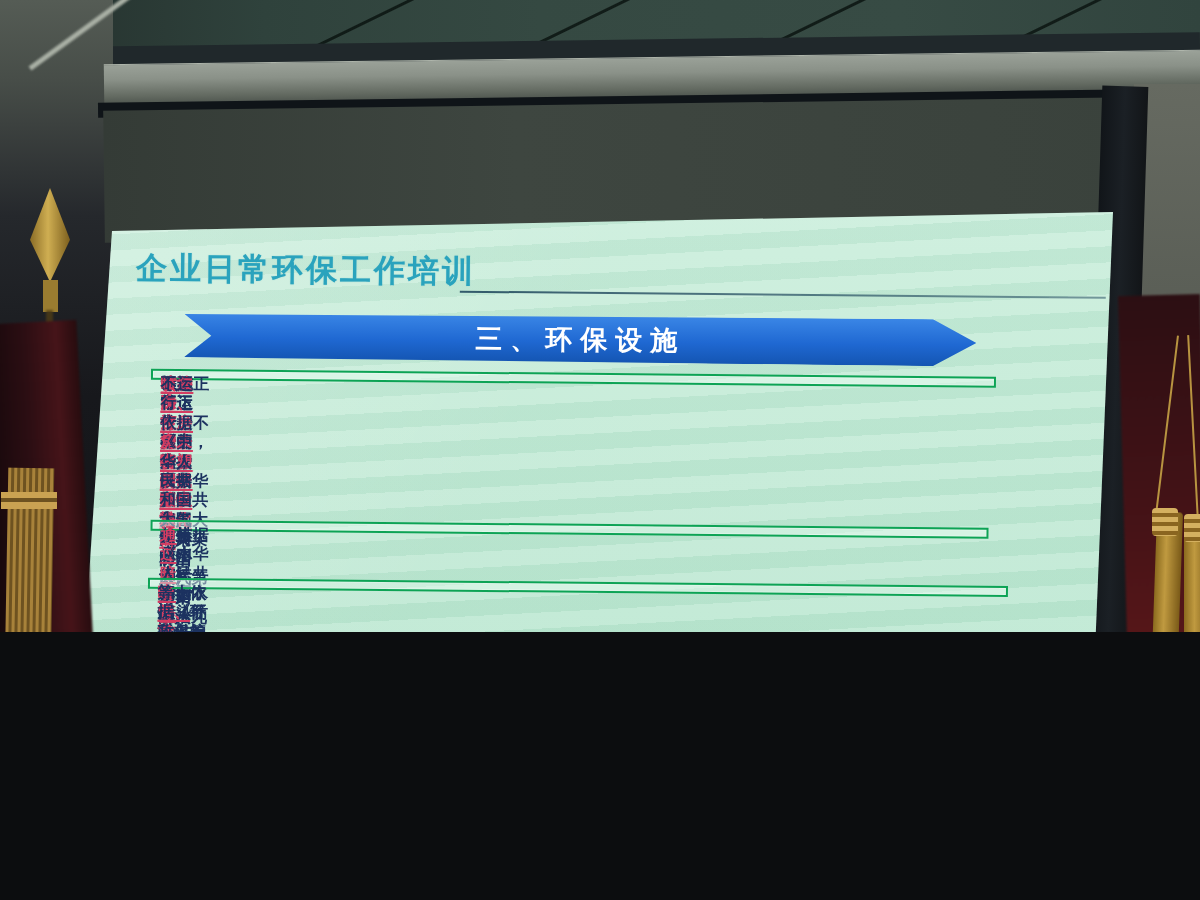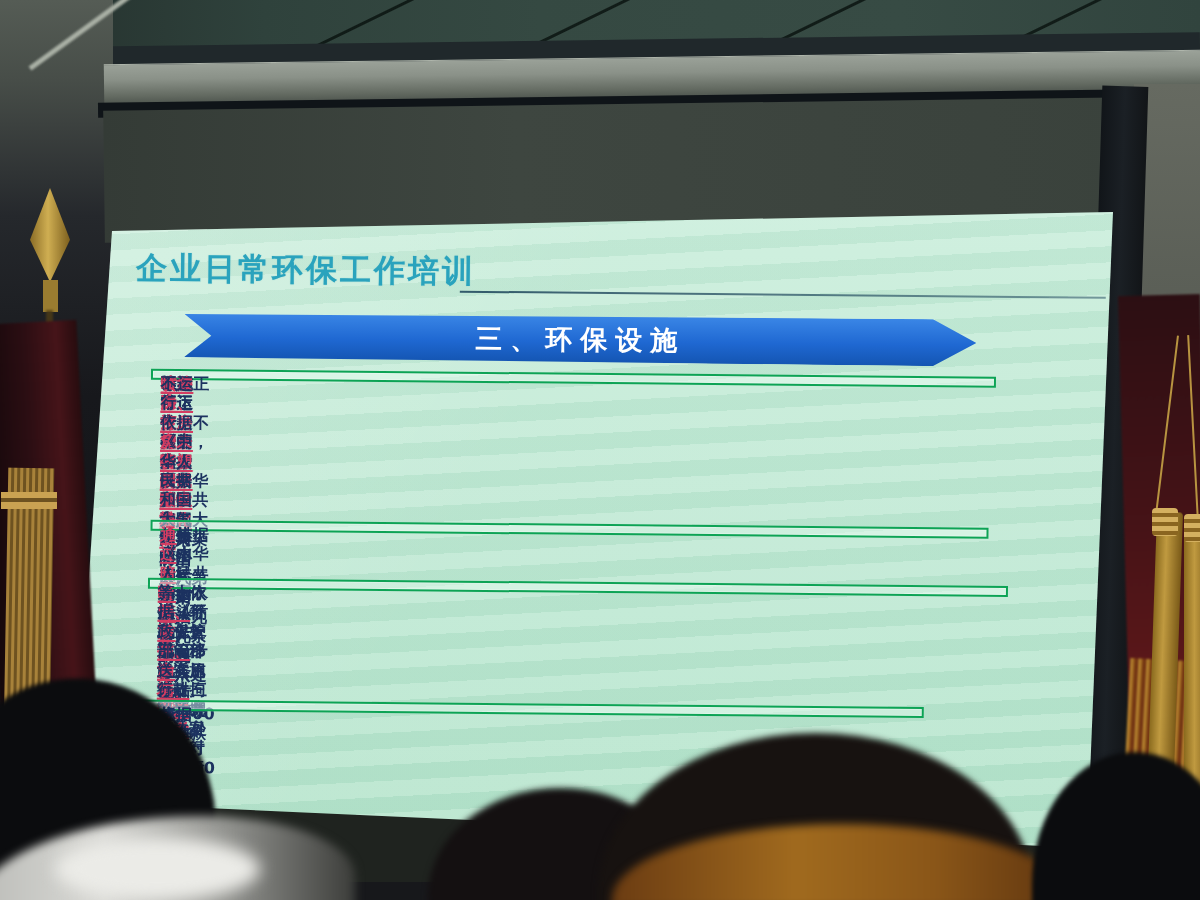--- a/index.html
+++ b/index.html
@@ -1,16 +1,16 @@
 <!DOCTYPE html>
 <html><head>
 <meta charset="utf-8">
 <style>
   html,body{margin:0;padding:0;background:#0c0d0f;}
-  #stage{position:relative;width:1200px;height:900px;overflow:hidden;
+  #stage{position:relative;width:1200px;height:632px;overflow:hidden;
          font-family:"DejaVu Sans",sans-serif;background:#17181b;}
   #stage *{position:absolute;box-sizing:border-box;}
 
   
   .ceiling{left:0;top:0;width:1200px;height:62px;
     background:linear-gradient(90deg,#242f2c 0%,#2f423c 22%,#354942 45%,#374b44 75%,#31443e 100%);}
   .seam{width:150px;height:3px;background:rgba(10,20,17,.85);transform:rotate(-26deg);filter:blur(.6px);}
   .beam-top{left:0;top:40px;width:1200px;height:28px;background:#20282b;transform:rotate(-0.75deg);}
   .corner-light{left:30px;top:66px;width:140px;height:5px;background:#a8afa4;
     transform:rotate(-36deg);transform-origin:left center;filter:blur(1px);}

